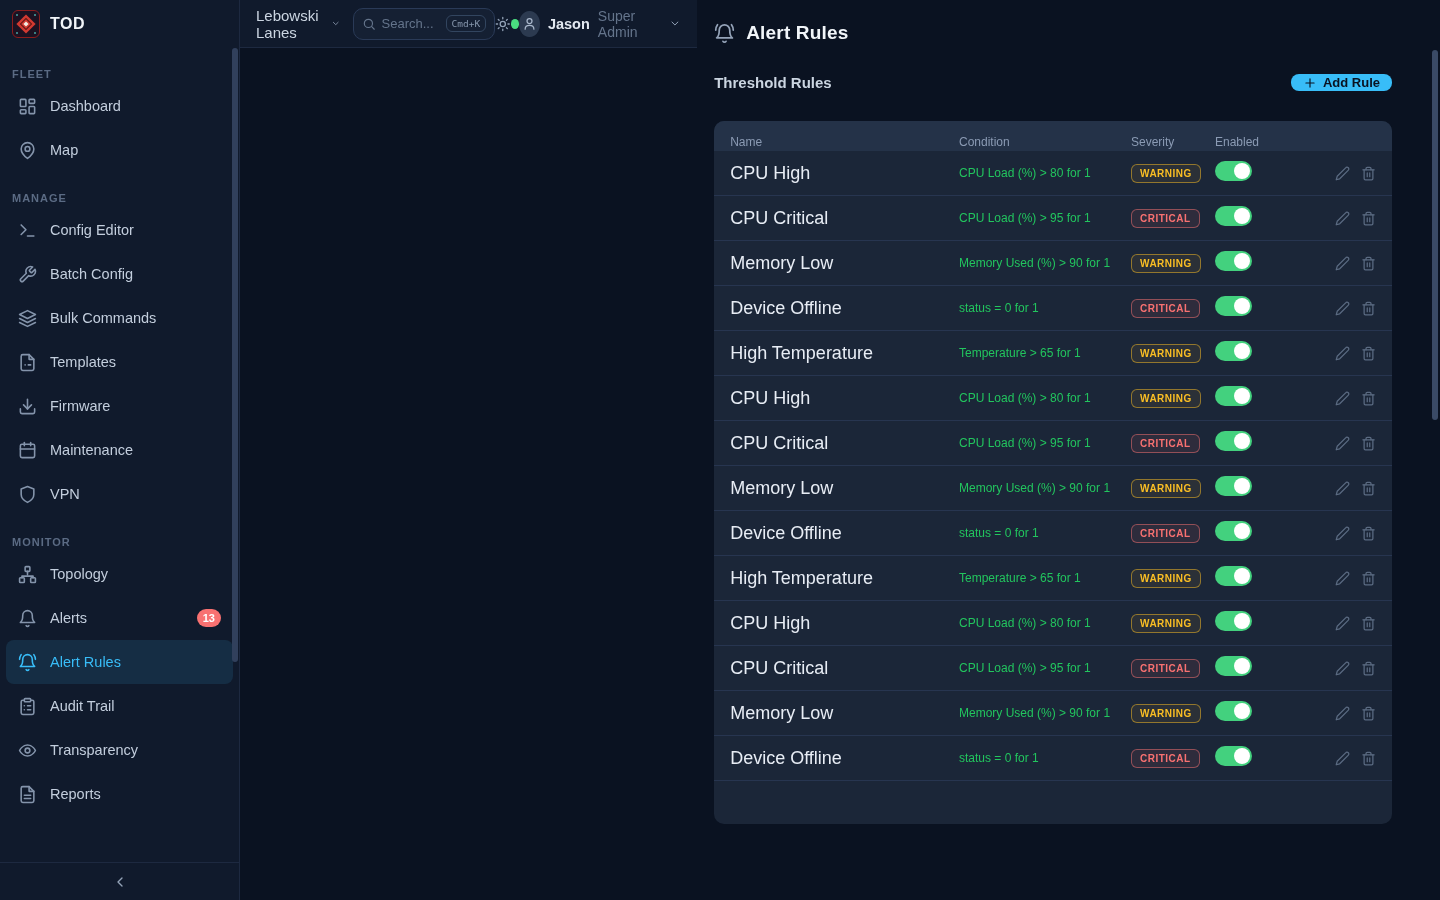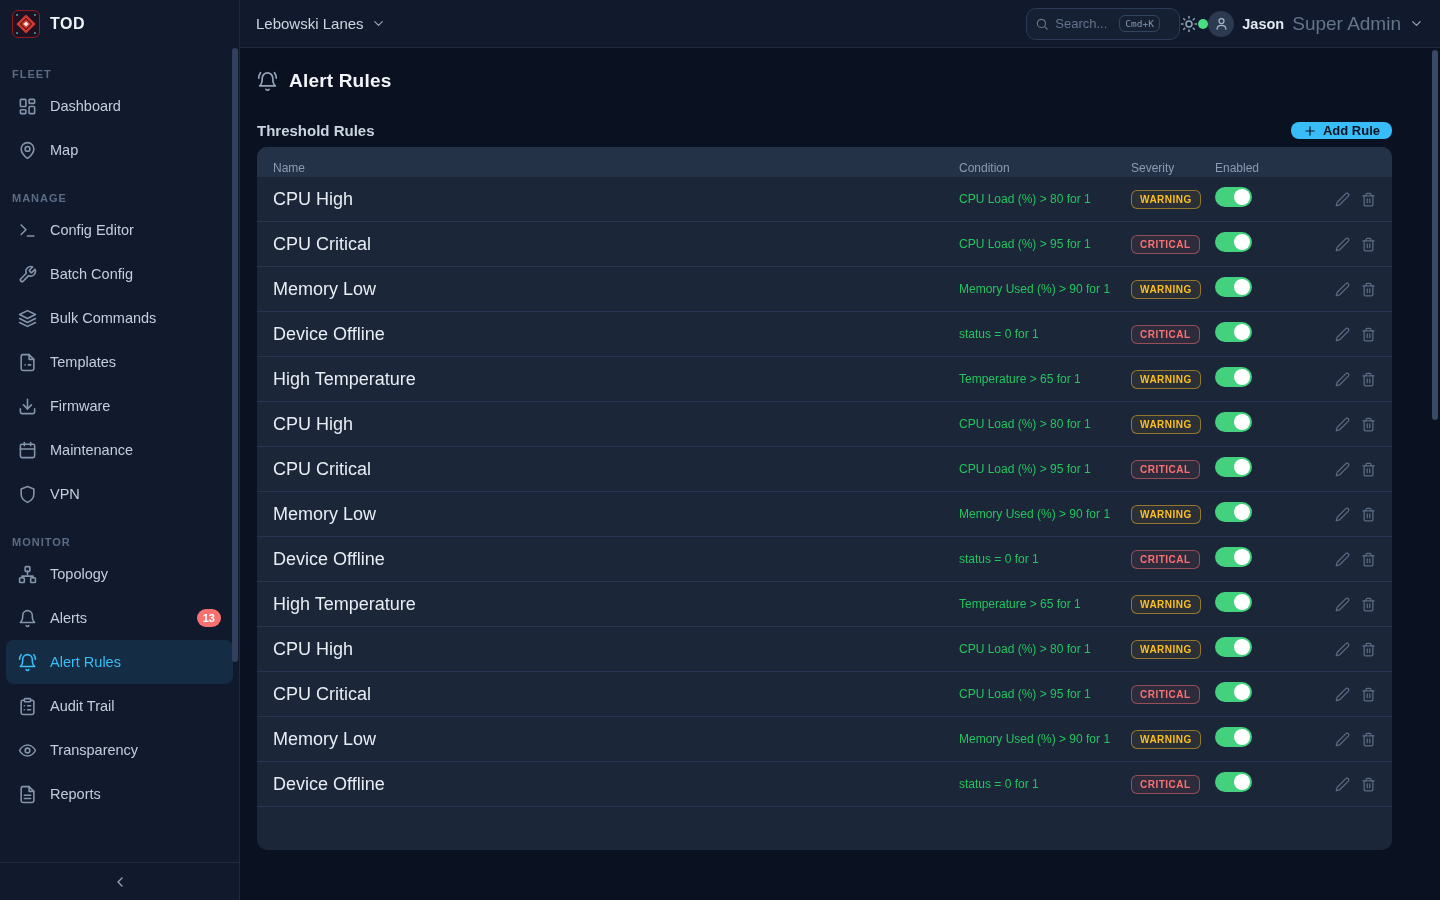--- a/index.html
+++ b/index.html
@@ -43,21 +43,21 @@
   .collapse-row {
     flex:0 0 38px; border-top:1px solid #1d2940; display:flex;
     align-items:center; justify-content:center; color:#94a3b8; cursor:pointer;
   }
   .collapse-row .icon { width:16px; height:16px; }
   .side-scroll-thumb {
     position:absolute; top:48px; right:1px; width:6px; height:614px;
     background:#31405c; border-radius:3px;
   }
   
-  .main-col { flex:1 1 auto; display:flex; flex-direction:column; position:relative; height:900px; }
+  .main-col { flex:1 1 auto; display:flex; flex-direction:row; position:relative; height:900px; }
   .topbar {
     height:48px; flex:0 0 48px; background:#101a2c; border-bottom:1px solid #1d2940;
     display:flex; align-items:center; padding:0 16px; gap:12px;
   }
   .org-switcher { display:flex; align-items:center; gap:7px; color:#cbd5e1; font-size:15px; font-weight:500; cursor:pointer; }
   .org-switcher .icon { width:15px; height:15px; color:#94a3b8; }
   .topbar-right { margin-left:auto; display:flex; align-items:center; }
   .search-box {
     width:154px; height:32px; border:1px solid #2a3a57; border-radius:10px;
     background:rgba(26,38,58,.55); display:flex; align-items:center; padding:0 8px; gap:6px;
@@ -74,28 +74,28 @@
   }
   .theme-btn { width:18px; height:18px; color:#94a3b8; cursor:pointer; }
   .status-dot { width:10px; height:10px; border-radius:50%; background:#4ade80; }
   .avatar {
     width:26px; height:26px; border-radius:50%; background:#2c3a50; color:#aab8cc;
     display:flex; align-items:center; justify-content:center;
   }
   .avatar .icon { width:15px; height:15px; }
   .user-menu { display:flex; align-items:center; gap:8px; cursor:pointer; }
   .user-name { font-size:14.5px; font-weight:600; color:#e2e8f0; }
-  .user-role { font-size:19px; color:#64748b; }
+  .user-role { font-size:14px; color:#64748b; }
   .user-menu .chev { width:15px; height:15px; color:#94a3b8; }
   
   .content { flex:1; padding:18px 48px 0 17px; }
   .page-title-row { display:flex; align-items:center; gap:11px; margin:4px 0 0 0; }
   .page-title-row .icon { width:21px; height:21px; color:#94a3b8; }
   .page-title { font-size:19px; font-weight:700; color:#f1f5f9; letter-spacing:.01em; }
-  .section-row { display:flex; align-items:center; justify-content:space-between; margin:30px 0 8px 0; }
+  .section-row { display:flex; align-items:center; justify-content:space-between; margin:30px 0 30px 0; }
   .section-title { font-size:15px; font-weight:600; color:#cbd5e1; }
   .add-btn {
     background:#38bdf8; color:#0a1221; border:none; border-radius:8px; height:17px;
     padding:0 12px; font-family:"Liberation Sans", sans-serif; font-size:13px; font-weight:700;
     display:flex; align-items:center; gap:6px; cursor:pointer;
   }
   .add-btn .icon { width:14px; height:14px; }
   
   .rules-table { border-radius:10px; overflow:hidden; background:#1b2638; }
   .thead, .trow {

